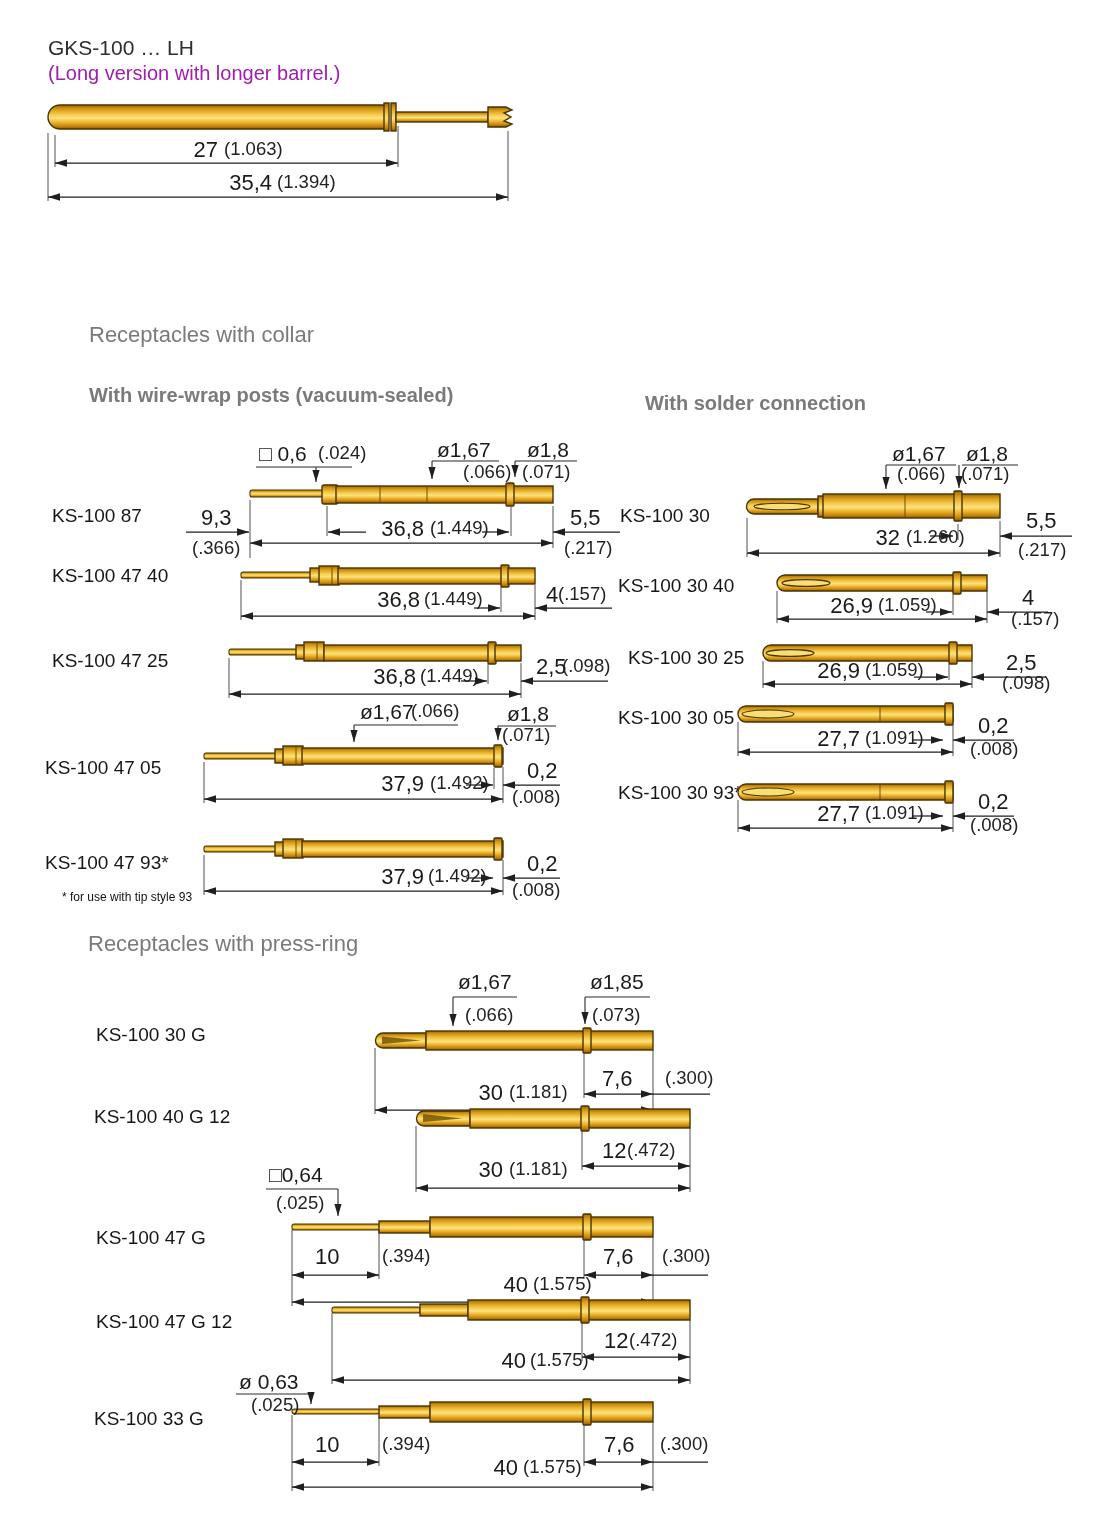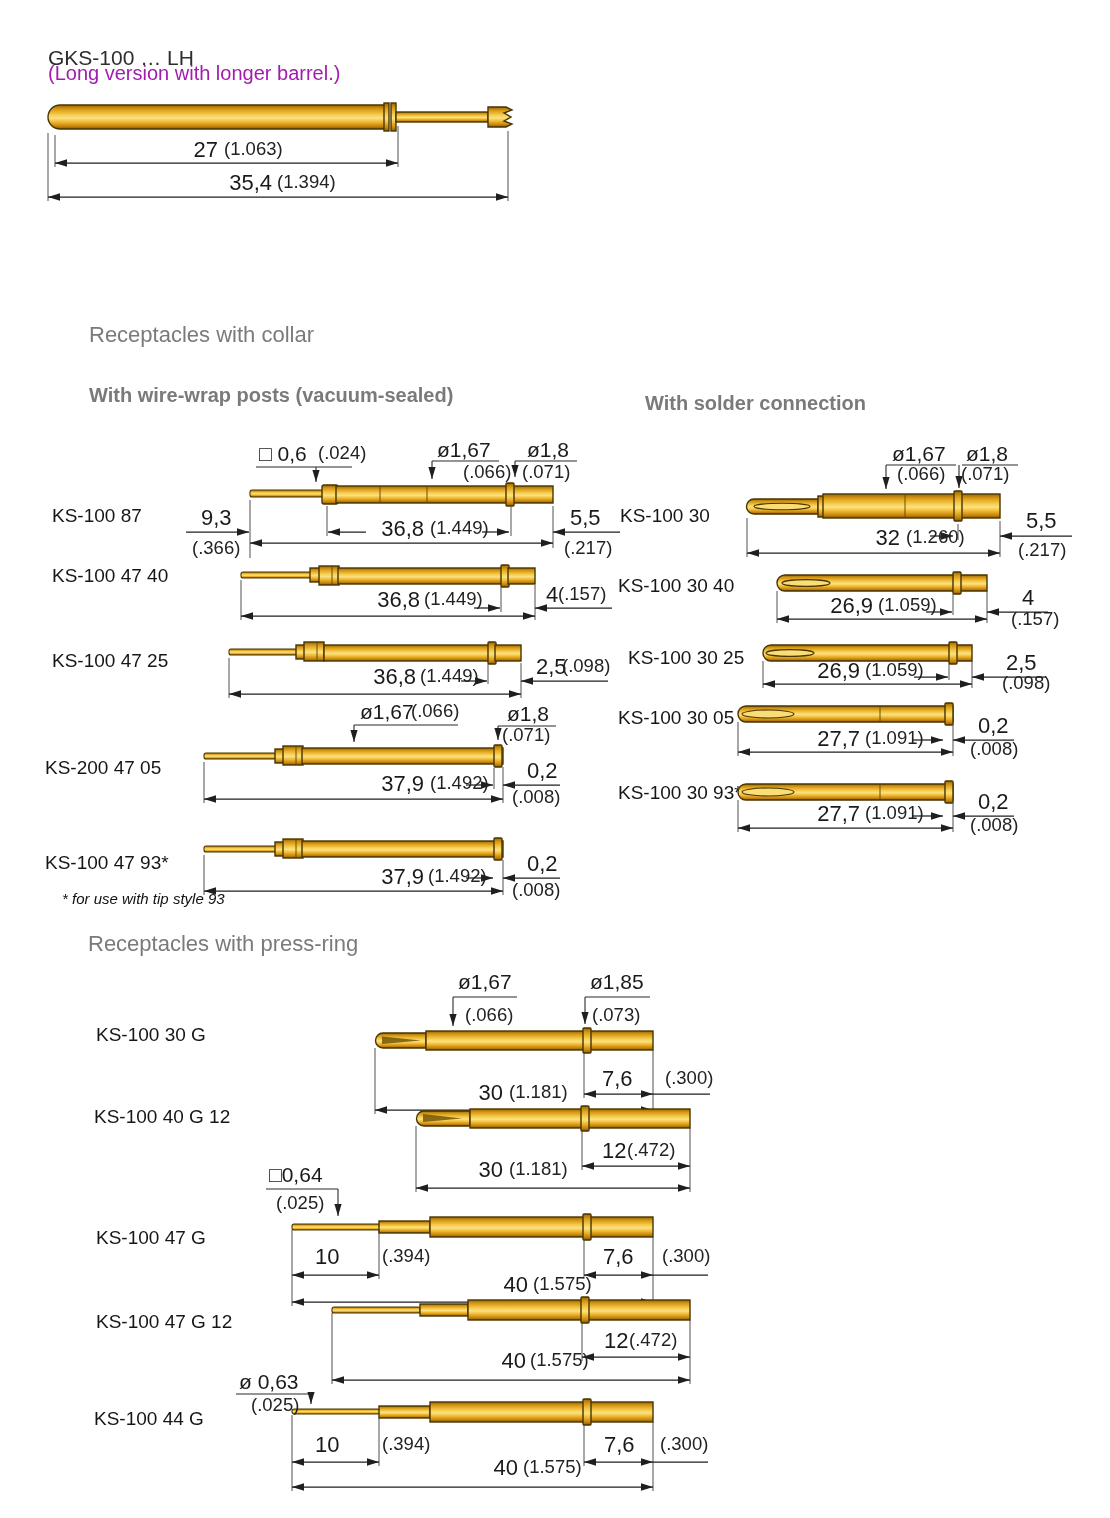--- a/index.html
+++ b/index.html
@@ -1,24 +1,24 @@
 <!DOCTYPE html>
 <html><head>
 <meta charset="utf-8">
 <style>
   html,body{margin:0;padding:0;background:#fff;}
   .page{position:relative;width:1110px;height:1518px;background:#ffffff;overflow:hidden;
         font-family:"Liberation Sans",sans-serif;}
   .abs{position:absolute;white-space:nowrap;}
-  .title{font-size:21px;color:#2e2e2e;margin-top:10px;}
+  .title{font-size:21px;color:#2e2e2e;}
   .subtitle{font-size:20px;color:#a21caf;}
   .h1{font-size:22px;font-weight:normal;color:#7a7a7a;}
   .h2{font-size:20px;font-weight:bold;color:#7a7a7a;}
   .rowlbl{font-size:19px;color:#161616;}
-  .foot{font-size:15px;color:#111;font-style:italic;}
+  .foot{font-size:12px;color:#111;}
   svg{position:absolute;left:0;top:0;}
   svg text{font-family:"Liberation Sans",sans-serif;fill:#1a1a1a;}
   .dm{font-size:22px;}
   .di{font-size:18.5px;fill:#222;}
   .an{font-size:21px;}
   .ai{font-size:18.5px;fill:#222;}
   .au{fill:url(#gg);stroke:#493500;stroke-width:1.4;}
   .pw{fill:url(#gg);stroke:#493500;stroke-width:1.1;}
   .jn{stroke:#6b4e00;stroke-width:1;}
   .dim{stroke:#1f1f1f;stroke-width:1.25;fill:none;}
@@ -36,34 +36,34 @@
   <div class="abs subtitle" style="left:48px;top:62px">(Long version with longer barrel.)</div>
   <div class="abs h1" style="left:89px;top:322px">Receptacles with collar</div>
   <div class="abs h2" style="left:89px;top:384px">With wire-wrap posts (vacuum-sealed)</div>
   <div class="abs h2" style="left:645px;top:392px">With solder connection</div>
   <div class="abs foot" style="left:62px;top:890px">* for use with tip style 93</div>
   <div class="abs h1" style="left:88px;top:931px">Receptacles with press-ring</div>
 
   <div class="abs rowlbl" style="left:52px;top:505px">KS-100 87</div>
   <div class="abs rowlbl" style="left:52px;top:565px">KS-100 47 40</div>
   <div class="abs rowlbl" style="left:52px;top:650px">KS-100 47 25</div>
-  <div class="abs rowlbl" style="left:45px;top:757px">KS-200 47 05</div>
+  <div class="abs rowlbl" style="left:45px;top:757px">KS-100 47 05</div>
   <div class="abs rowlbl" style="left:45px;top:852px">KS-100 47 93*</div>
 
   <div class="abs rowlbl" style="left:620px;top:505px">KS-100 30</div>
   <div class="abs rowlbl" style="left:618px;top:575px">KS-100 30 40</div>
   <div class="abs rowlbl" style="left:628px;top:647px">KS-100 30 25</div>
   <div class="abs rowlbl" style="left:618px;top:707px">KS-100 30 05</div>
   <div class="abs rowlbl" style="left:618px;top:782px">KS-100 30 93*</div>
 
   <div class="abs rowlbl" style="left:96px;top:1024px">KS-100 30 G</div>
   <div class="abs rowlbl" style="left:94px;top:1106px">KS-100 40 G 12</div>
   <div class="abs rowlbl" style="left:96px;top:1227px">KS-100 47 G</div>
   <div class="abs rowlbl" style="left:96px;top:1311px">KS-100 47 G 12</div>
-  <div class="abs rowlbl" style="left:94px;top:1408px">KS-100 44 G</div>
+  <div class="abs rowlbl" style="left:94px;top:1408px">KS-100 33 G</div>
 
   <svg width="1110" height="1518" viewBox="0 0 1110 1518">
     <defs>
       <linearGradient id="gg" x1="0" y1="0" x2="0" y2="1">
         <stop offset="0" stop-color="#9a6804"></stop>
           <stop offset="0.18" stop-color="#d99b16"></stop>
         <stop offset="0.42" stop-color="#f7cf52"></stop>
           <stop offset="0.55" stop-color="#fbe183"></stop>
         <stop offset="0.70" stop-color="#f1bb33"></stop>
           <stop offset="0.88" stop-color="#c8860d"></stop>

